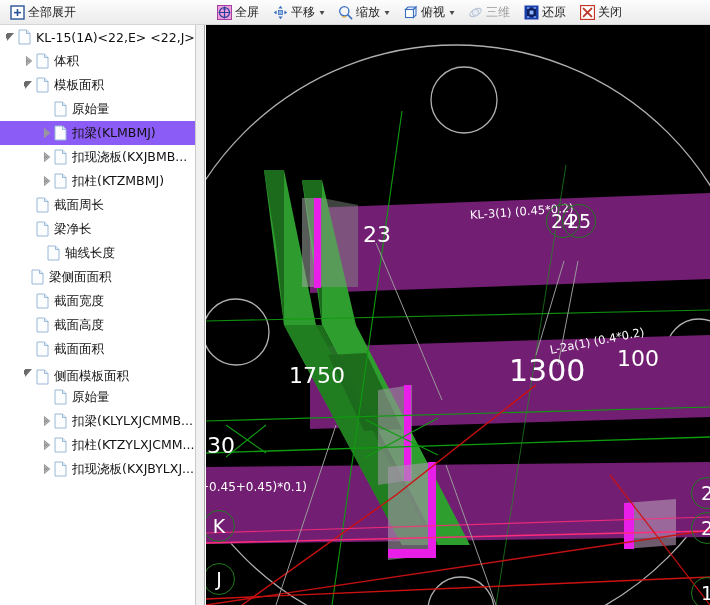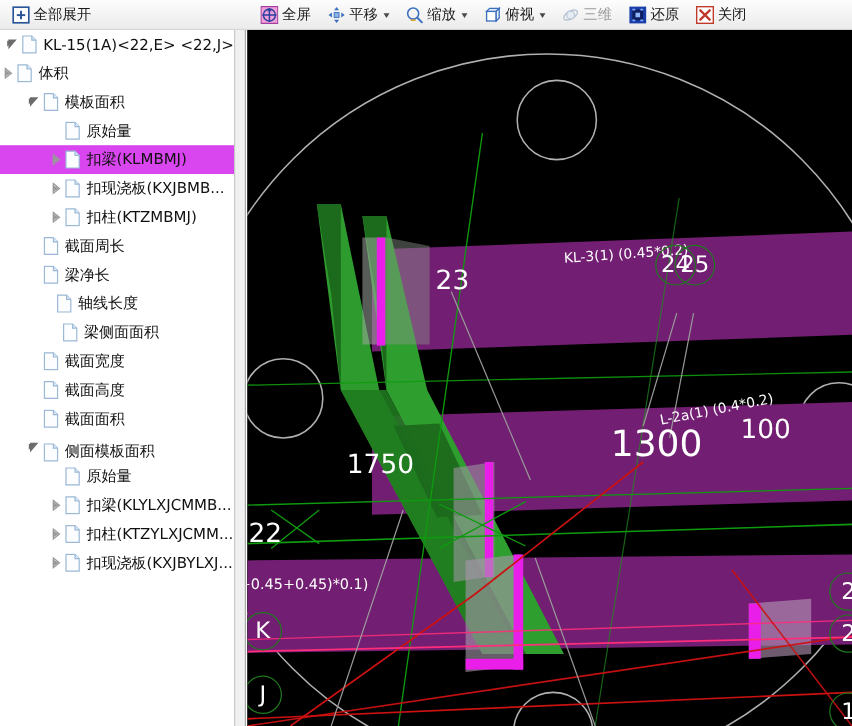--- a/index.html
+++ b/index.html
@@ -45,21 +45,21 @@
   #side-divider{
     position:absolute;left:195px;top:25px;width:10px;height:580px;
     background:#f0f0f0;border-left:1px solid #c9c9c9;border-right:1px solid #a9a9a9;
     box-sizing:border-box;
   }
   .node{
     position:relative;display:flex;align-items:center;height:24px;
     font-size:12.5px;color:#111;white-space:nowrap;cursor:default;
     box-sizing:border-box;
   }
-  .node.sel{background:#d946ef;}
+  .node.sel{background:#8b5cf6;}
   .twisty{
     width:14px;height:24px;flex:0 0 14px;position:relative;
   }
   .twisty.collapsed::before{
     content:"";position:absolute;left:4px;top:9px;
     border-left:5px solid #9a9a9a;border-top:3.5px solid transparent;
     border-bottom:3.5px solid transparent;
   }
   .twisty.expanded::before{
     content:"";position:absolute;left:2px;top:9px;
@@ -199,21 +199,21 @@
       <div class="node" style="padding-left: 4px;">
         <span class="twisty expanded"><svg width="14" height="24" viewBox="0 0 14 24">
             <path d="M3 8 L10 8 L3 16 Z" fill="#6d6d6d"></path>
           </svg></span>
         <span class="docic"><svg width="13" height="16" viewBox="0 0 13 16">
             <path d="M1 1 L8.5 1 L12 4.5 L12 15 L1 15 Z" fill="#fbfdff" stroke="#9bb8d6" stroke-width="1"></path>
             <path d="M8.5 1 L8.5 4.5 L12 4.5" fill="#dce9f6" stroke="#9bb8d6" stroke-width="1"></path>
           </svg></span>
         <span class="lblx">KL-15(1A)&lt;22,E&gt; &lt;22,J&gt;</span>
       </div>
-      <div class="node" style="">
+      <div class="node" style="padding-left: 22px;">
         <span class="twisty collapsed"><svg width="14" height="24" viewBox="0 0 14 24">
             <path d="M4.5 8 L9.5 12 L4.5 16 Z" fill="none" stroke="#9a9a9a" stroke-width="1.1"></path>
           </svg></span>
         <span class="docic"><svg width="13" height="16" viewBox="0 0 13 16">
             <path d="M1 1 L8.5 1 L12 4.5 L12 15 L1 15 Z" fill="#fbfdff" stroke="#9bb8d6" stroke-width="1"></path>
             <path d="M8.5 1 L8.5 4.5 L12 4.5" fill="#dce9f6" stroke="#9bb8d6" stroke-width="1"></path>
           </svg></span>
         <span class="lblx">体积</span>
       </div>
       <div class="node" style="padding-left: 22px;">
@@ -281,21 +281,21 @@
         <span class="lblx">梁净长</span>
       </div>
       <div class="node" style="padding-left: 33px;">
         <span class="twisty "></span>
         <span class="docic"><svg width="13" height="16" viewBox="0 0 13 16">
             <path d="M1 1 L8.5 1 L12 4.5 L12 15 L1 15 Z" fill="#fbfdff" stroke="#9bb8d6" stroke-width="1"></path>
             <path d="M8.5 1 L8.5 4.5 L12 4.5" fill="#dce9f6" stroke="#9bb8d6" stroke-width="1"></path>
           </svg></span>
         <span class="lblx">轴线长度</span>
       </div>
-      <div class="node" style="padding-left: 38px;">
+      <div class="node" style="padding-left: 17px;">
         <span class="twisty "></span>
         <span class="docic"><svg width="13" height="16" viewBox="0 0 13 16">
             <path d="M1 1 L8.5 1 L12 4.5 L12 15 L1 15 Z" fill="#fbfdff" stroke="#9bb8d6" stroke-width="1"></path>
             <path d="M8.5 1 L8.5 4.5 L12 4.5" fill="#dce9f6" stroke="#9bb8d6" stroke-width="1"></path>
           </svg></span>
         <span class="lblx">梁侧面面积</span>
       </div>
       <div class="node" style="padding-left: 22px;">
         <span class="twisty "></span>
         <span class="docic"><svg width="13" height="16" viewBox="0 0 13 16">
@@ -432,24 +432,24 @@
         <path d="M170,218 L236,375" stroke="#9a9a9a" stroke-width="1" fill="none"></path>
         <path d="M358,236 L330,330" stroke="#9a9a9a" stroke-width="1" fill="none"></path>
         <path d="M372,236 L352,340" stroke="#9a9a9a" stroke-width="1" fill="none"></path>
         <path d="M240,440 L290,580" stroke="#9a9a9a" stroke-width="1" fill="none"></path>
         <path d="M130,400 L70,580" stroke="#9a9a9a" stroke-width="1" fill="none"></path>
       </g>
     </svg>
 
     <div id="vp-labels">
         <div class="vlabel" style="left: 157px; top: 197px; font-size: 22px;">23</div>
-        <div class="vlabel" style="left: 83px; top: 350px; font-size: 22px;">1750</div>
+        <div class="vlabel" style="left: 83px; top: 338px; font-size: 22px;">1750</div>
         <div class="vlabel" style="left: 303px; top: 328px; font-size: 30px;">1300</div>
         <div class="vlabel" style="left: 411px; top: 321px; font-size: 22px;">100</div>
-        <div class="vlabel" style="left: 1px; top: 408px; font-size: 22px;">22</div>
+        <div class="vlabel" style="left: 1px; top: 408px; font-size: 22px;">30</div>
         <div class="vlabel" style="left: 264px; top: 183px; font-size: 11.5px; transform: rotate(-4deg); transform-origin: 0px 50%;">KL-3(1) (0.45*0.2)</div>
         <div class="vlabel" style="left: 344px; top: 318px; font-size: 11.5px; transform: rotate(-11deg); transform-origin: 0px 50%;">L-2a(1) (0.4*0.2)</div>
         <div class="vlabel" style="left: -7px; top: 455px; font-size: 12px;">+0.45+0.45)*0.1)</div>
         <div class="bubble" style="left: 340px; top: 179px; width: 32px; height: 32px;">24</div>
         <div class="bubble" style="left: 356px; top: 179px; width: 32px; height: 32px;">25</div>
         <div class="bubble" style="left: -3px; top: 485px; width: 30px; height: 30px;">K</div>
         <div class="bubble" style="left: -3px; top: 538px; width: 30px; height: 30px;">J</div>
         <div class="bubble" style="left: 485px; top: 452px; width: 30px; height: 30px;">2</div>
         <div class="bubble" style="left: 485px; top: 487px; width: 30px; height: 30px;">2</div>
         <div class="bubble" style="left: 485px; top: 552px; width: 30px; height: 30px;">1</div>

